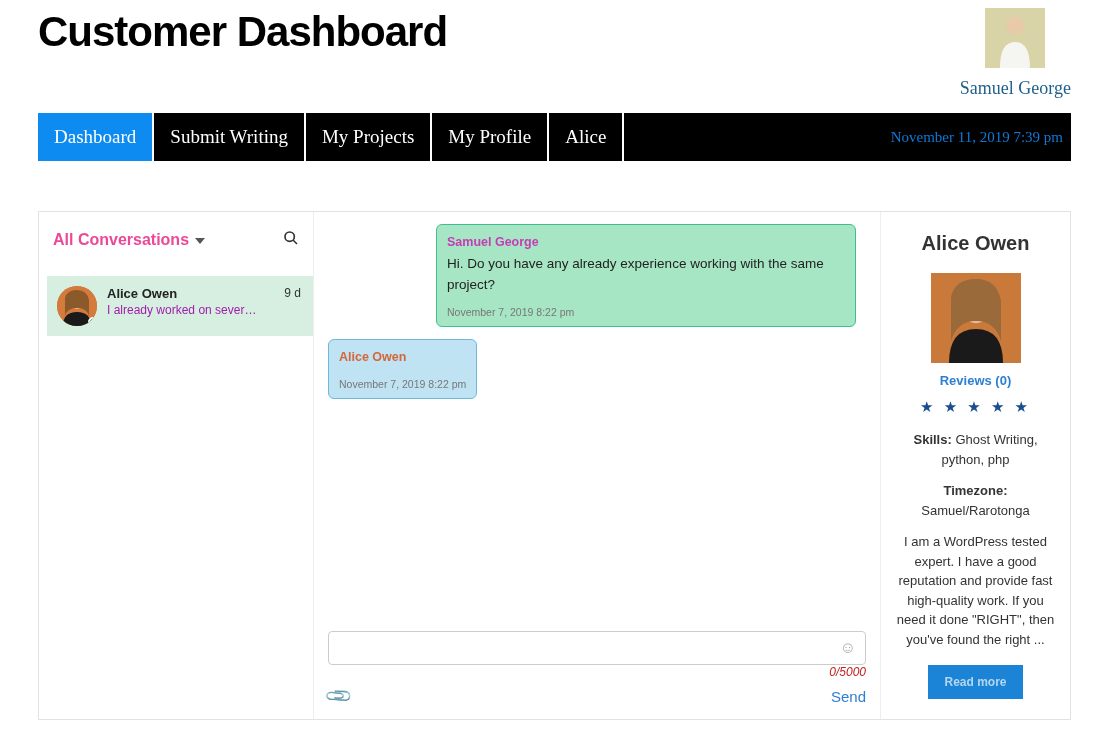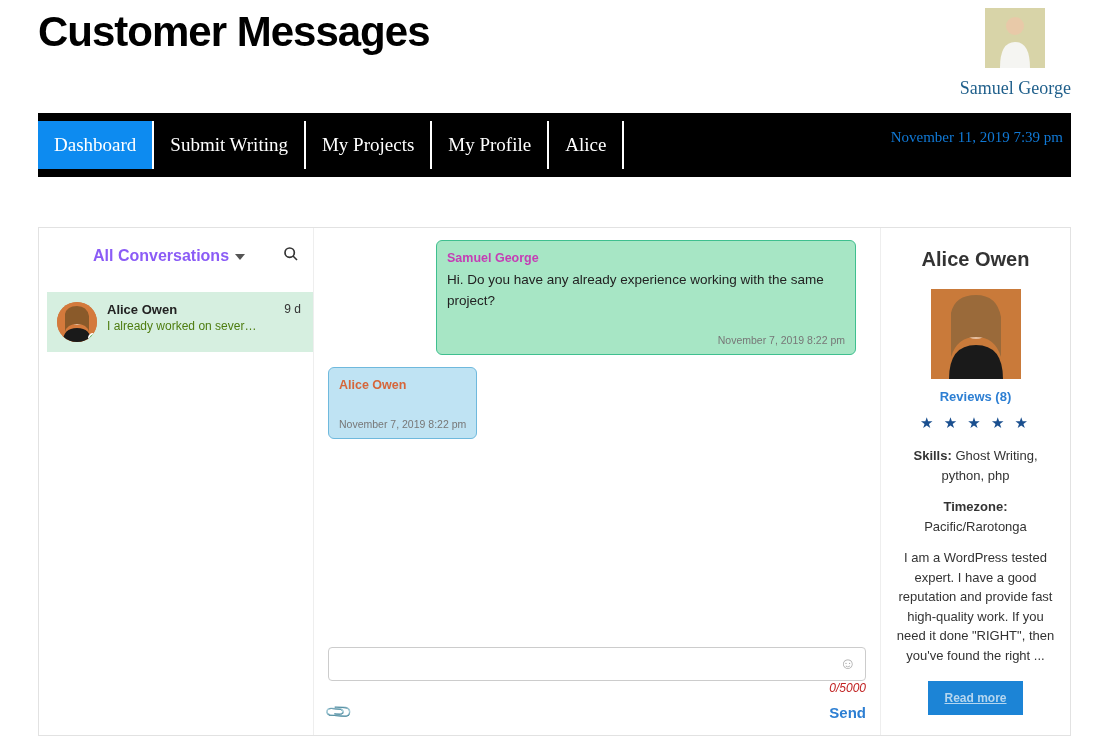--- a/index.html
+++ b/index.html
@@ -3,69 +3,69 @@
 <meta charset="utf-8">
 <style>
 * { box-sizing: border-box; margin: 0; padding: 0; }
 body { font-family: -apple-system, "Segoe UI", Arial, sans-serif; background: #fff; color: #222; width: 1109px; }
 .header { display: flex; justify-content: space-between; align-items: flex-start; padding: 8px 38px 0 38px; }
 .header h1 { font-size: 42px; font-weight: 800; letter-spacing: -1px; color: #000; }
 .user-box { text-align: center; }
 .user-avatar { width: 60px; height: 60px; background: #d8d4a8; display: inline-block; position: relative; }
 .user-avatar svg { width: 100%; height: 100%; }
 .user-name { color: #1f5f8b; font-family: Georgia, serif; font-size: 18px; margin-top: 6px; }
-.navbar { background: #000; margin: 14px 38px 0 38px; display: flex; align-items: center; height: 64px; position: relative; }
+.navbar { background: #000; margin: 14px 38px 0 38px; display: flex; align-items: center; height: 48px; position: relative; }
 .nav-item { color: #fff; font-family: Georgia, "Times New Roman", serif; font-size: 19px; padding: 0 16px; height: 48px; display: flex; align-items: center; border-right: 2px solid #fff; cursor: pointer; }
 .nav-item.active { background: #0d8bf0; }
 .timestamp { position: absolute; right: 8px; top: 16px; color: #1079d6; font-family: Georgia, serif; font-size: 15px; }
 .content { display: flex; margin: 50px 38px 0 38px; border: 1px solid #e2e2e2; min-height: 500px; }
 .left-col { width: 275px; border-right: 1px solid #eee; }
 .left-head { display: flex; justify-content: space-between; align-items: center; padding: 18px 14px; color: #555; }
-.left-head-title { font-weight: 700; font-size: 16px; color: #8b5cf6; margin-left: 40px; }
+.left-head-title { font-weight: 700; font-size: 16px; color: #ec4899; }
 .left-head-title::after { content: ""; display: inline-block; margin-left: 6px; border-left: 5px solid transparent; border-right: 5px solid transparent; border-top: 6px solid #555; vertical-align: middle; }
 .search-icon svg { width: 16px; height: 16px; }
 .conv-item { background: #d6efe0; margin: 8px 0 0 8px; padding: 10px 12px 10px 10px; display: flex; gap: 10px; position: relative; cursor: pointer; }
 .conv-avatar { width: 40px; height: 40px; border-radius: 50%; background: #c98050; position: relative; flex-shrink: 0; overflow: hidden; }
 .conv-avatar svg { width: 100%; height: 100%; }
 .presence { width: 10px; height: 10px; background: #1fae3d; border: 2px solid #fff; border-radius: 50%; position: absolute; right: -1px; bottom: -1px; }
 .conv-name { font-weight: 700; font-size: 13px; color: #222; }
-.conv-snippet { font-size: 12px; color: #4d7c0f; margin-top: 2px; }
+.conv-snippet { font-size: 12px; color: #a21caf; margin-top: 2px; }
 .conv-time { position: absolute; top: 10px; right: 12px; font-size: 12px; color: #333; }
 .center-col { flex: 1; padding: 12px 14px; display: flex; flex-direction: column; }
 .msg { border-radius: 6px; padding: 8px 10px 6px 10px; margin-bottom: 12px; max-width: 420px; font-size: 13.5px; line-height: 1.55; position: relative; }
 .msg .sender { font-weight: 700; font-size: 12.5px; margin-bottom: 2px; }
-.msg .msg-time { font-size: 10.5px; color: #777; text-align: right; margin-top: 20px; }
+.msg .msg-time { font-size: 10.5px; color: #777; margin-top: 8px; }
 .msg.out { background: #a7e6c5; border: 1px solid #3fbf8f; margin-left: auto; margin-right: 10px; }
 .msg.out .sender { color: #c53db5; }
 .msg.in { background: #bfe3f3; border: 1px solid #6fb9dd; margin-right: auto; margin-left: 0; }
 .msg.in .sender { color: #d6663a; }
 .composer { margin-top: auto; padding-top: 140px; }
 .compose-input { width: 100%; border: 1px solid #ccc; border-radius: 4px; height: 34px; padding: 6px 32px 6px 10px; font-size: 14px; position: relative; }
 .compose-wrap { position: relative; }
 .emoji-icon { position: absolute; right: 10px; top: 50%; transform: translateY(-50%); color: #aaa; font-size: 16px; }
 .compose-meta { display: flex; justify-content: space-between; align-items: flex-end; }
 .char-count { color: #c02020; font-style: italic; font-size: 12px; text-align: right; flex: 1; }
 .send-row { display: flex; justify-content: space-between; align-items: center; margin-top: 6px; }
 .attach-icon { color: #555; font-size: 18px; transform: rotate(-45deg); }
-.send-btn { color: #2d7fd3; font-weight: 700; font-size: 15px; cursor: pointer; }
+.send-btn { color: #2d7fd3; font-weight: 400; font-size: 15px; cursor: pointer; }
 .right-col { width: 190px; border-left: 1px solid #eee; padding: 20px 10px; text-align: center; font-size: 13px; color: #333; }
 .right-col h2 { font-size: 20px; font-weight: 700; margin-bottom: 18px; }
 .right-avatar { width: 90px; height: 90px; margin: 0 auto 10px; overflow: hidden; }
 .right-avatar svg { width: 100%; height: 100%; }
 .reviews-link { color: #2d7fd3; font-weight: 700; font-size: 13px; cursor: pointer; }
 .stars { color: #1a4f8f; font-size: 15px; letter-spacing: 3px; margin: 10px 0 14px; }
 .right-col p { margin-bottom: 12px; line-height: 1.5; }
 .right-col b { font-weight: 700; }
-.readmore-btn { background: #1c84d6; color: #b5d6ef; border: none; padding: 10px 16px; font-size: 12px; font-weight: 600; cursor: pointer; margin-top: 4px; text-decoration: underline; }
+.readmore-btn { background: #1c84d6; color: #b5d6ef; border: none; padding: 10px 16px; font-size: 12px; font-weight: 600; cursor: pointer; margin-top: 4px; }
 </style>
 </head>
 <body>
 
 <div class="header">
-  <h1>Customer Messages</h1>
+  <h1>Customer Dashboard</h1>
   <div class="user-box">
     <div class="user-avatar">
       <svg viewBox="0 0 60 60">
           <rect width="60" height="60" fill="#d8d4a8"></rect>
           <circle cx="30" cy="18" r="9" fill="#e8c9a8"></circle>
           <path d="M15 60 Q15 34 30 34 Q45 34 45 60 Z" fill="#f5f5f2"></path>
         </svg>
     </div>
     <div class="user-name">Samuel George</div>
   </div>
@@ -138,20 +138,20 @@
   <div class="right-col">
     <h2>Alice Owen</h2>
     <div class="right-avatar">
       <svg viewBox="0 0 90 90">
           <rect width="90" height="90" fill="#c97a3a"></rect>
           <circle cx="45" cy="34" r="16" fill="#e8c0a0"></circle>
           <path d="M18 90 Q18 56 45 56 Q72 56 72 90 Z" fill="#1a1a1a"></path>
           <path d="M20 24 Q24 6 45 6 Q66 6 70 28 L70 68 Q64 48 45 48 Q26 48 20 68 Z" fill="#9a6a3a"></path>
         </svg>
     </div>
-    <div class="reviews-link">Reviews (8)</div>
+    <div class="reviews-link">Reviews (0)</div>
     <div class="stars">★ ★ ★ ★ ★</div>
     <p><b>Skills:</b><span> Ghost Writing, python, php</span></p>
-    <p><b>Timezone:</b><span> Pacific/Rarotonga</span></p>
+    <p><b>Timezone:</b><span> Samuel/Rarotonga</span></p>
     <p>I am a WordPress tested expert. I have a good reputation and provide fast high-quality work. If you need it done "RIGHT", then you've found the right ...</p>
     <button class="readmore-btn">Read more</button>
   </div>
 </div>
 
 </body></html>

